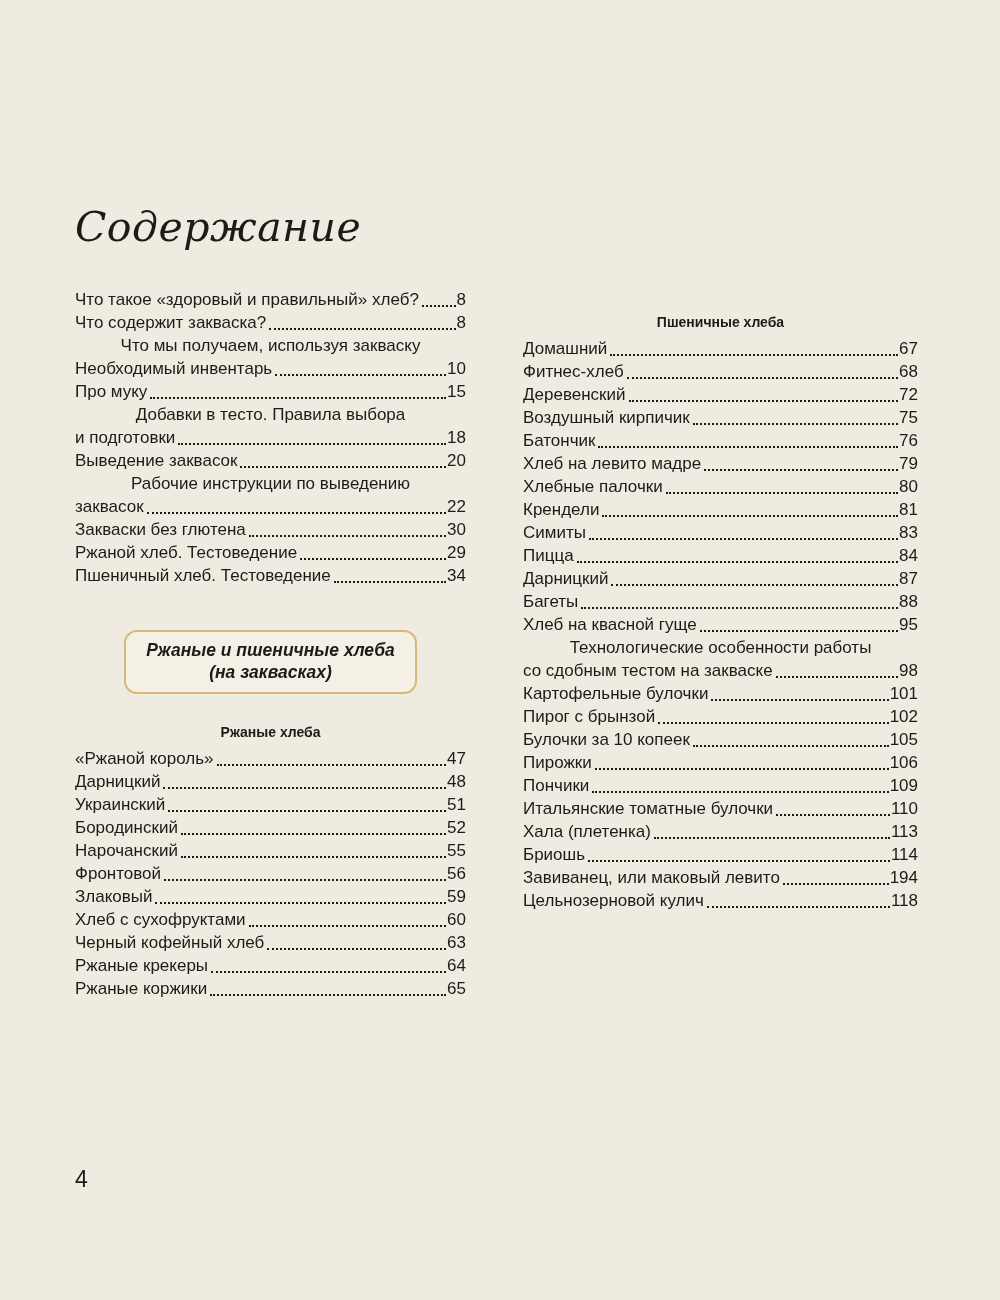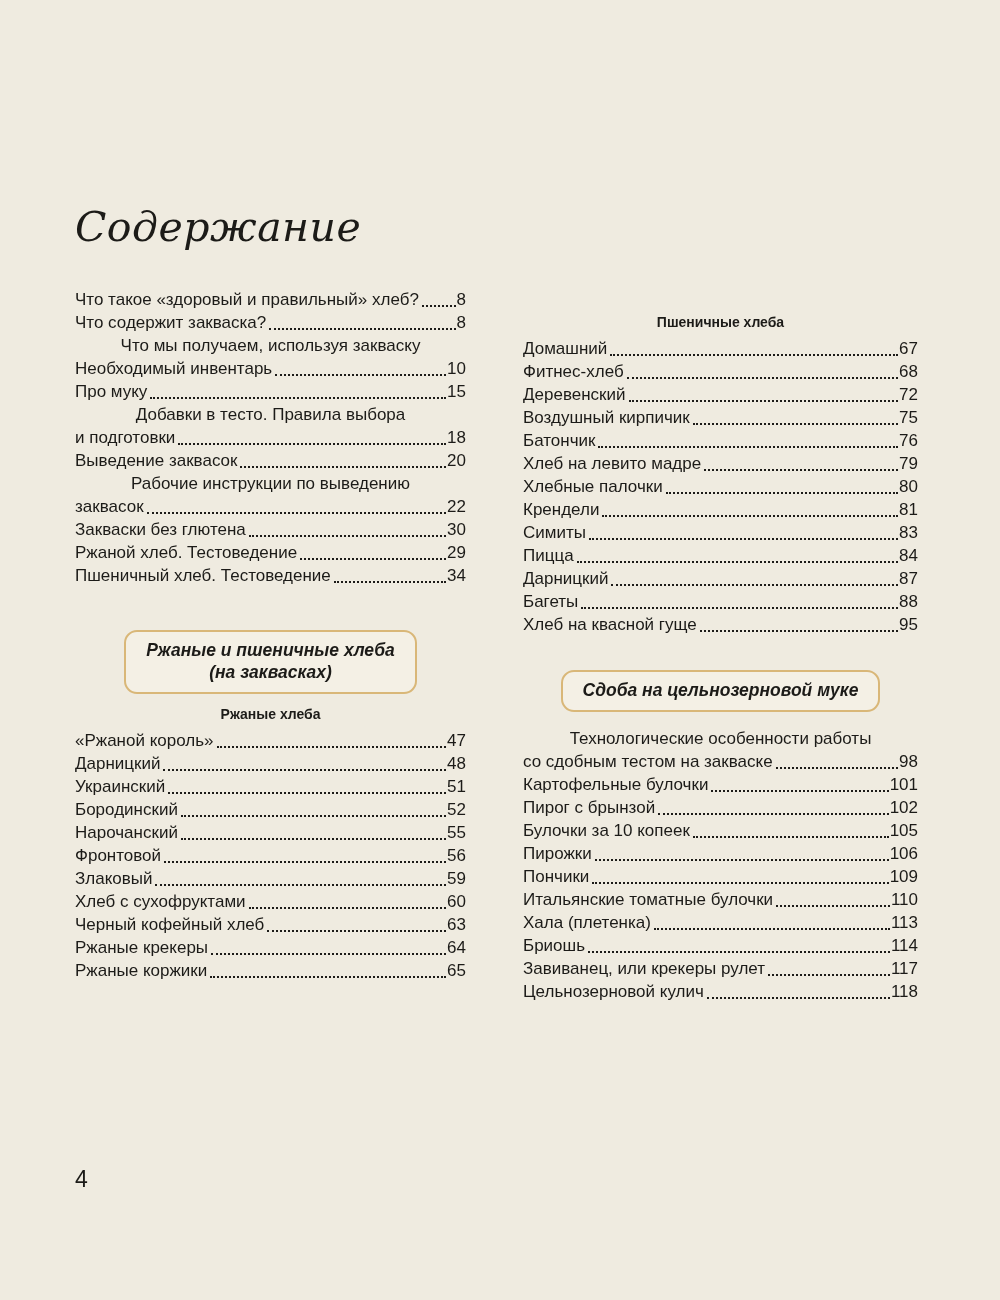--- a/index.html
+++ b/index.html
@@ -47,21 +47,21 @@
     border:2px solid var(--box-border);
     border-radius:13px;
     background:var(--box-bg);
     padding:7px 20px 9px 20px;
     font-weight:bold;
     font-style:italic;
     font-size:17.5px;
     line-height:22px;
   }
   .box .box-line{display:block;white-space:nowrap;}
-  .box-left{margin:43px 0 9px 0;}
+  .box-left{margin:43px 0 27px 0;}
   .box-right{margin:34px 0 15px 0;}
   .folio{
     position:absolute;left:75px;top:1166px;
     font-size:23px;
   }
 </style>
 </head>
 <body>
 
 <div class="page">
@@ -319,23 +319,20 @@
           </div>
         </div>
         <div class="toc-entry">
           <div class="toc-row">
             <span class="toc-label">Хлеб на квасной гуще</span>
             <span class="toc-dots"></span>
             <span class="toc-num">95</span>
           </div>
         </div>
       </div>
-    <div class="box box-right">
-      <span id="right-box-lines"><span class="box-line">Сдоба на цельнозерновой муке</span></span>
-    </div>
     <div id="right-entries2">
         <div class="toc-entry">
           <div class="toc-line">Технологические особенности работы</div>
           <div class="toc-row">
             <span class="toc-label">со сдобным тестом на закваске</span>
             <span class="toc-dots"></span>
             <span class="toc-num">98</span>
           </div>
         </div>
         <div class="toc-entry">
@@ -389,23 +386,23 @@
         </div>
         <div class="toc-entry">
           <div class="toc-row">
             <span class="toc-label">Бриошь</span>
             <span class="toc-dots"></span>
             <span class="toc-num">114</span>
           </div>
         </div>
         <div class="toc-entry">
           <div class="toc-row">
-            <span class="toc-label">Завиванец, или крекеры рулет</span>
-            <span class="toc-dots"></span>
-            <span class="toc-num">117</span>
+            <span class="toc-label">Завиванец, или маковый левито</span>
+            <span class="toc-dots"></span>
+            <span class="toc-num">194</span>
           </div>
         </div>
         <div class="toc-entry">
           <div class="toc-row">
             <span class="toc-label">Цельнозерновой кулич</span>
             <span class="toc-dots"></span>
             <span class="toc-num">118</span>
           </div>
         </div>
       </div>

